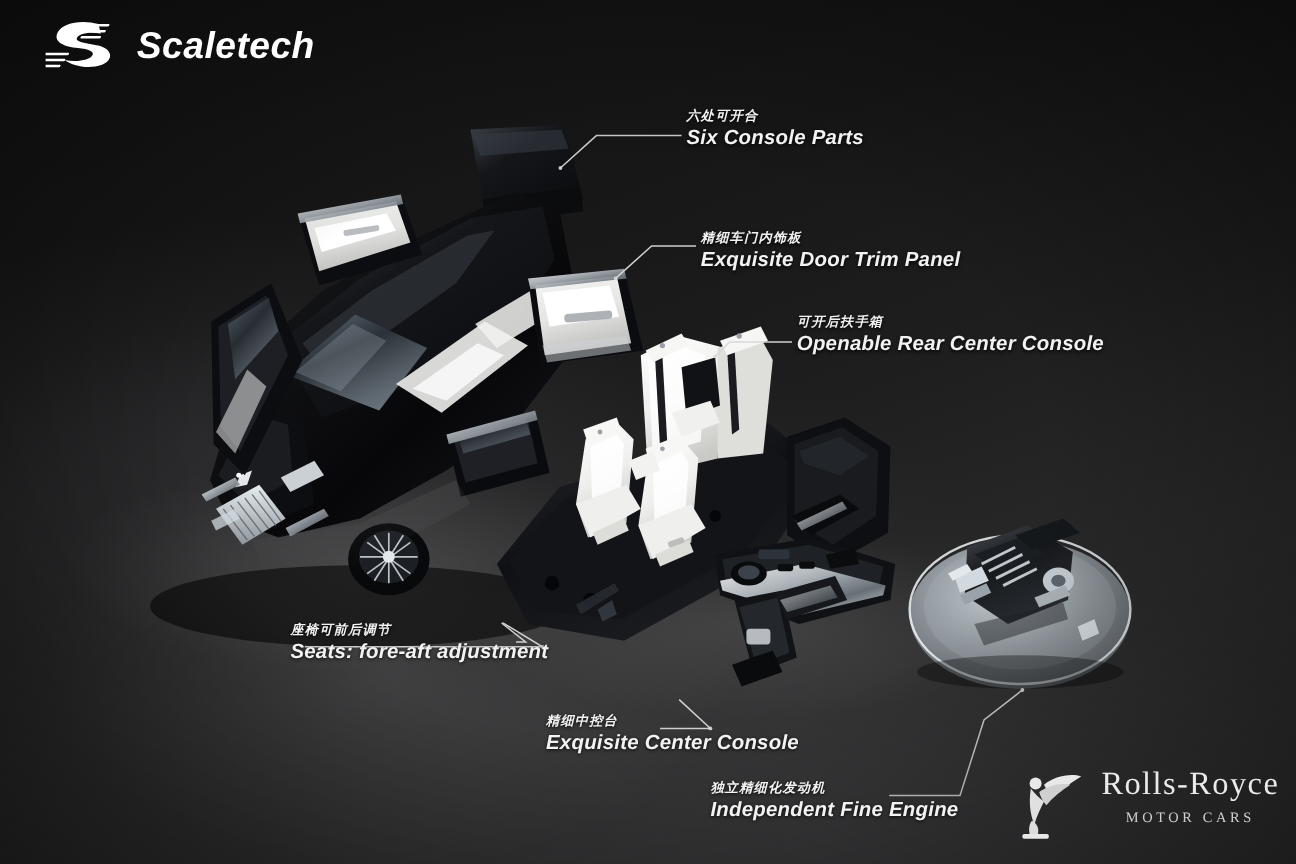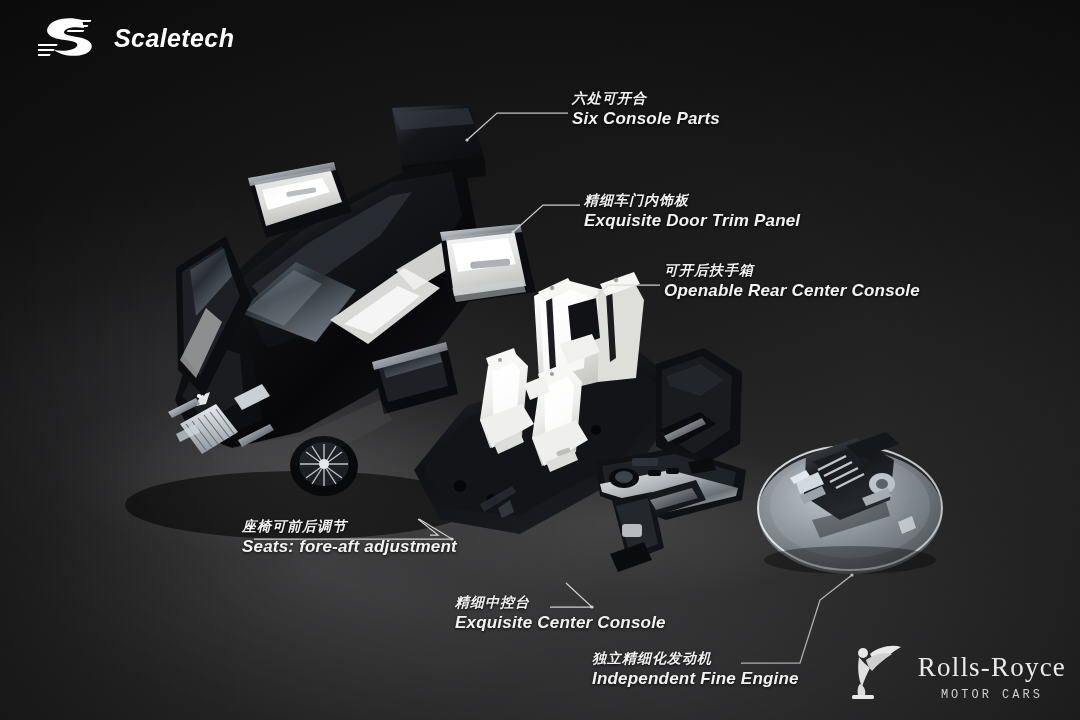--- a/index.html
+++ b/index.html
@@ -13,42 +13,42 @@
       radial-gradient(ellipse 60% 50% at 62% 96%, rgba(78,78,80,0.34) 0%, rgba(0,0,0,0) 70%),
       linear-gradient(160deg, #141414 0%, #171718 30%, #1e1e1f 52%, #2a2a2b 74%, #333335 100%);
   }
   .vig { position:absolute; inset:0;
     background:radial-gradient(ellipse 78% 78% at 48% 52%, rgba(0,0,0,0) 42%, rgba(0,0,0,0.55) 100%);
     pointer-events:none; }
 
   
   .brand { position:absolute; left:38px; top:14px; display:flex; align-items:center; gap:14px; }
   .brand-mark { width:62px; height:48px; }
-  .brand-name { color:#fff; font-size:25px; font-style:italic; font-weight:700;
+  .brand-name { color:#fff; font-size:31px; font-style:italic; font-weight:700;
     letter-spacing:0.4px; font-family:"Liberation Sans", sans-serif; }
 
   
   .label { position:absolute; color:#f2f2f2; }
-  .label .zh { font-size:14px; font-style:italic; font-weight:700; letter-spacing:1px;
+  .label .zh { font-size:11px; font-style:italic; font-weight:700; letter-spacing:1px;
     line-height:1.25; text-shadow:0 1px 3px rgba(0,0,0,.85);
     font-family:"DejaVu Sans","Liberation Sans",sans-serif; }
   .label .en { font-size:17px; font-style:italic; font-weight:700; letter-spacing:.2px;
     line-height:1.3; text-shadow:0 1px 3px rgba(0,0,0,.85); white-space:nowrap; }
 
   
   .art, .leaders { position:absolute; inset:0; width:1080px; height:720px; pointer-events:none; }
   .art { pointer-events:none; }
 
   
-  .rr { position:absolute; right:14px; bottom:18px; display:flex; align-items:flex-end; gap:14px; }
+  .rr { position:absolute; right:14px; bottom:18px; display:flex; align-items:flex-start; gap:14px; }
   .rr-text { display:flex; flex-direction:column; align-items:center; }
   .rr-word { color:#eaeaea; font-size:27px; letter-spacing:1.2px; line-height:1;
     font-family:"Liberation Serif", serif; }
   .rr-sub { color:#cfcfcf; font-size:12px; letter-spacing:3px; margin-top:7px;
-    font-family:Liberation Mono, monospace; }
+    font-family:Liberation Serif, serif; }
 </style>
 </head>
 <body>
 
 <div class="stage">
 
   <svg class="art" viewBox="0 0 1080 720">
     <defs>
       <linearGradient id="bodyG" x1="0" y1="0" x2="1" y2="1">
         <stop offset="0%" stop-color="#2e3136"></stop>

